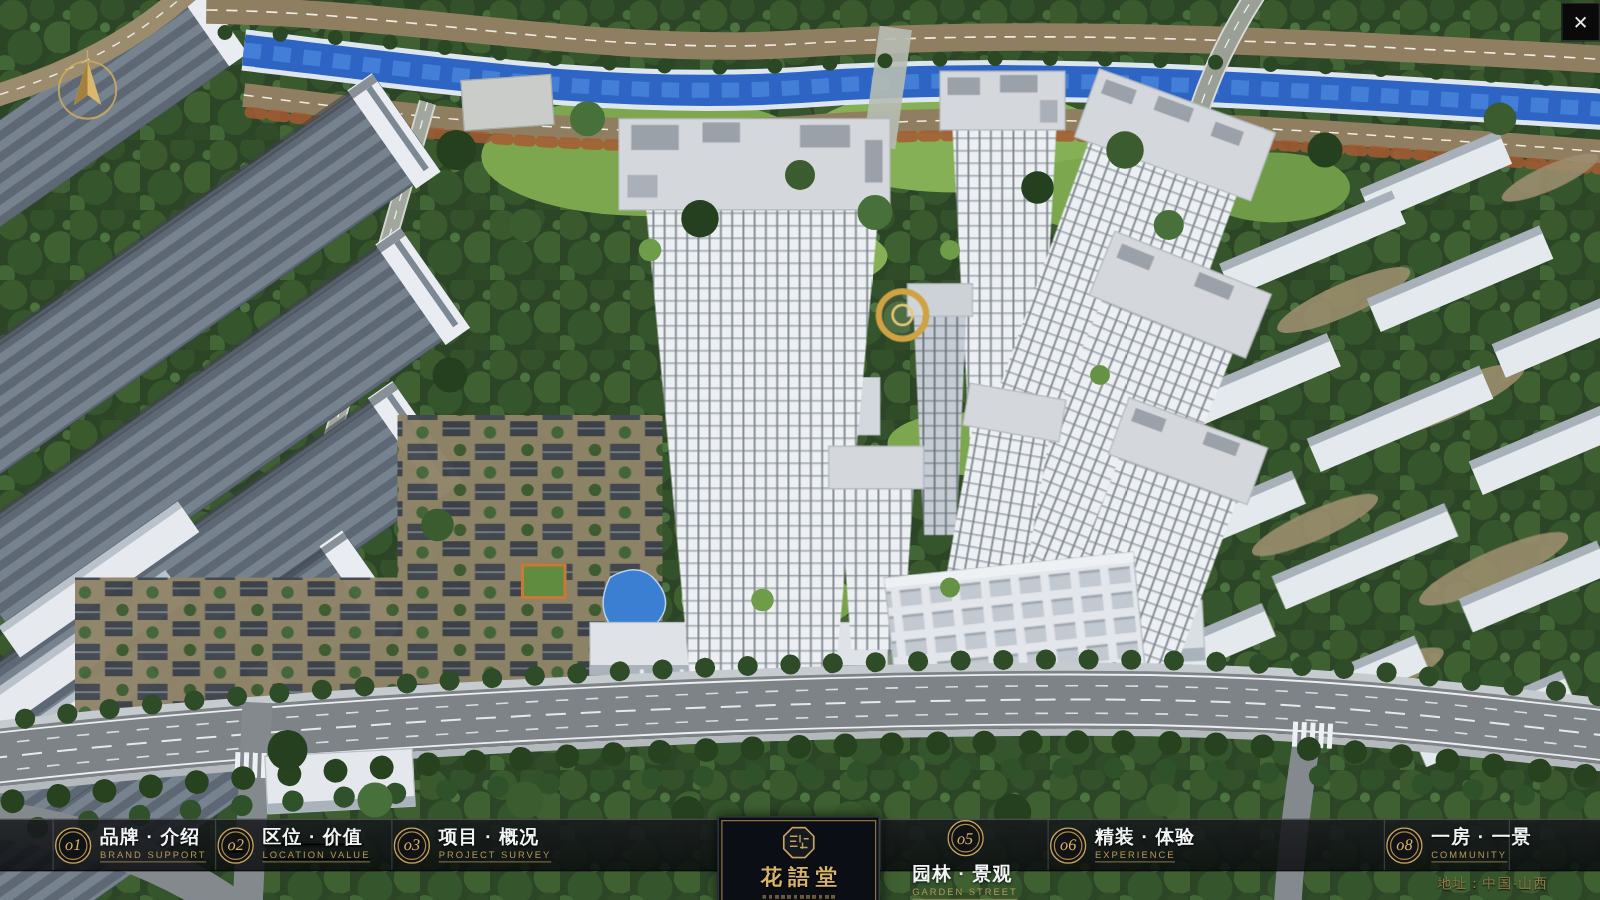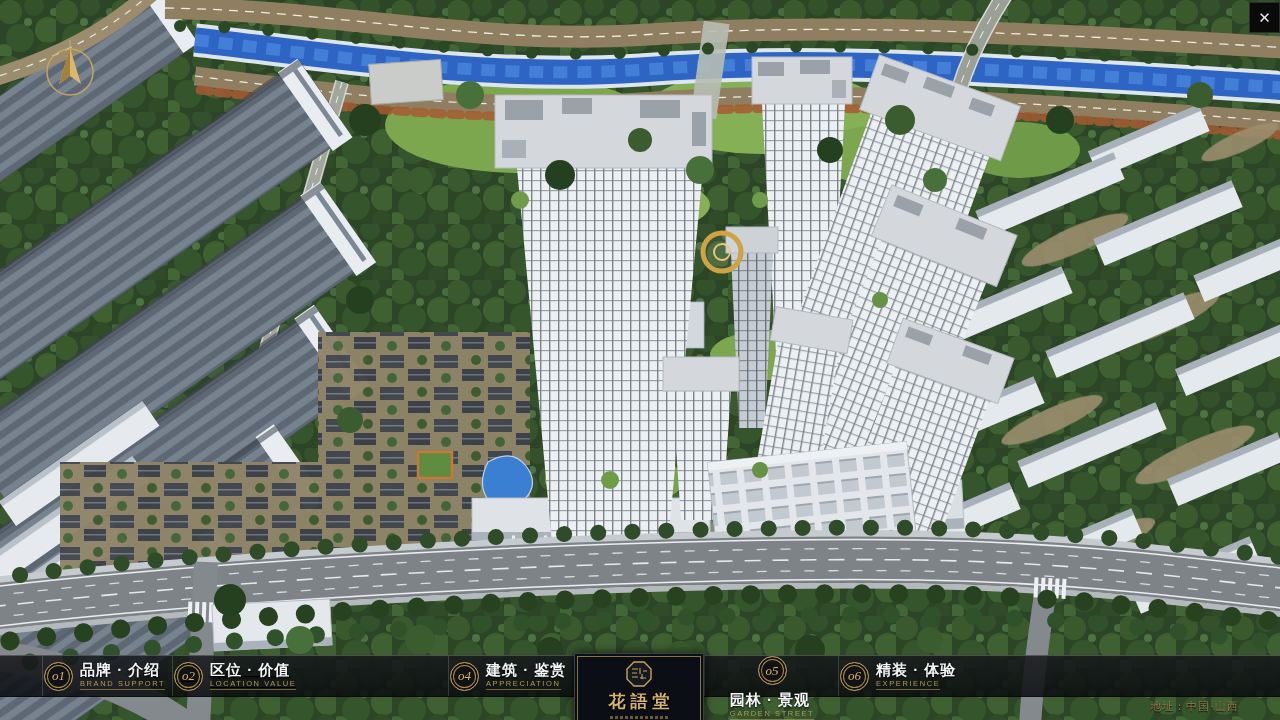--- a/index.html
+++ b/index.html
@@ -444,46 +444,53 @@
   </div>
 
   <div class="nav-item" style="left:172px;width:141px;text-decoration:underline;">
     <div class="badge">o2</div>
     <div class="labels">
       <span class="zh">区位 · 价值</span>
       <span class="en">LOCATION VALUE</span>
     </div>
   </div>
 
-
-  <div class="nav-item" style="left:448px;width:126px;">
-    <div class="badge">o4</div>
+  <div class="nav-item" style="left:313px;width:135px;">
+    <div class="badge">o3</div>
     <div class="labels">
-      <span class="zh">建筑 · 鉴赏</span>
-      <span class="en">APPRECIATION</span>
+      <span class="zh">项目 · 概况</span>
+      <span class="en">PROJECT SURVEY</span>
     </div>
   </div>
+
 
   <div class="nav-item" style="left:704px;width:134px;flex-direction:column;">
     <div class="badge">o5</div>
     <div class="labels">
       <span class="zh">园林 · 景观</span>
       <span class="en">GARDEN STREET</span>
     </div>
   </div>
 
   <div class="nav-item" style="left:838px;width:137px;">
     <div class="badge">o6</div>
     <div class="labels">
       <span class="zh">精装 · 体验</span>
       <span class="en">EXPERIENCE</span>
     </div>
   </div>
 
 
+  <div class="nav-item last" style="left:1107px;width:101px;">
+    <div class="badge">o8</div>
+    <div class="labels">
+      <span class="zh">一房 · 一景</span>
+      <span class="en">COMMUNITY</span>
+    </div>
+  </div>
 </div>
 
 <div class="logo-panel">
   <svg width="26" height="26" viewBox="0 0 26 26">
     <polygon points="8,1 18,1 25,8 25,18 18,25 8,25 1,18 1,8" fill="#151920" stroke="#c9a45c" stroke-width="1.4"></polygon>
     <path d="M6,8 h6 M6,12 h5 M6,16 h6 M14,7 v6 M14,17 h6 M17,10 h4 M16,13 v5" stroke="#c9a45c" stroke-width="1.1" fill="none"></path>
   </svg>
   <div class="logo-name">花語堂</div>
   <div class="logo-subtext"></div>
 </div>

